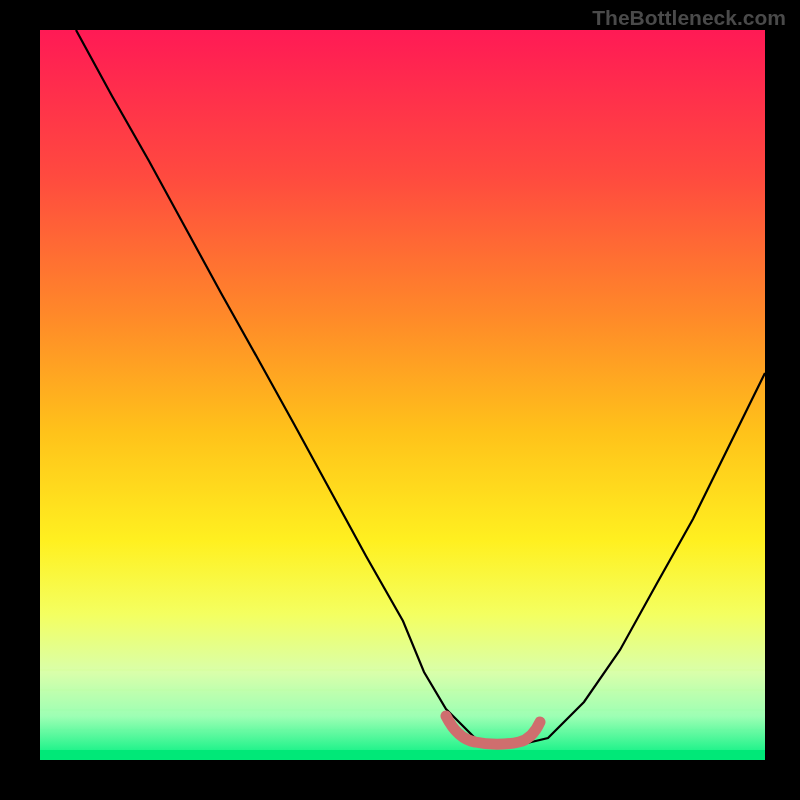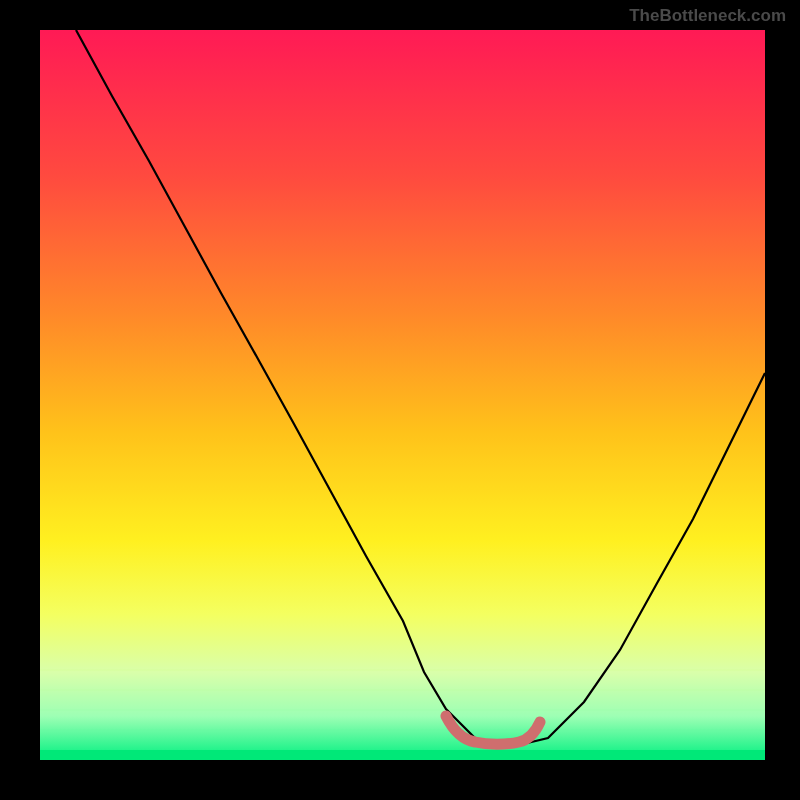--- a/index.html
+++ b/index.html
@@ -9,21 +9,21 @@
     background: #000;
     position: relative;
     font-family: Arial, sans-serif;
     overflow: hidden;
   }
   .watermark {
     position: absolute;
     top: 6px;
     right: 14px;
     color: #4a4a4a;
-    font-size: 17px;
+    font-size: 21px;
     font-weight: bold;
     z-index: 30;
   }
   .plot-area {
     position: absolute;
     left: 40px;
     top: 30px;
     width: 725px;
     height: 730px;
     overflow: hidden;

